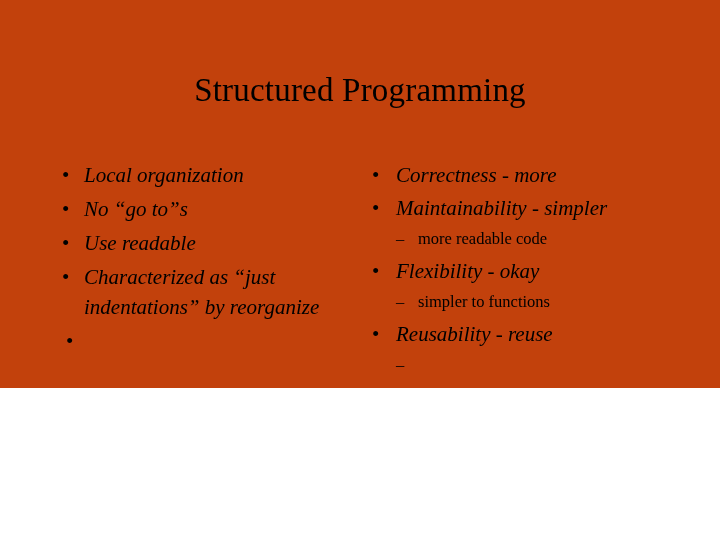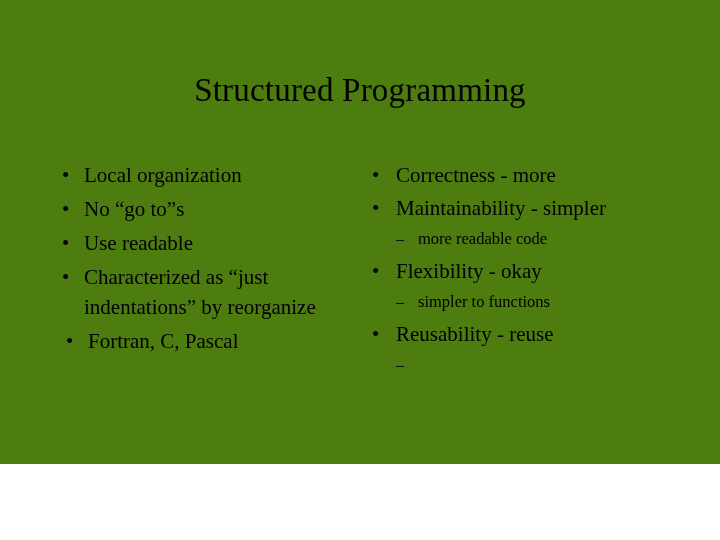--- a/index.html
+++ b/index.html
@@ -12,22 +12,22 @@
     width: 720px;
     height: 540px;
     overflow: hidden;
     font-family: "Liberation Serif", "DejaVu Serif", serif;
     color: #000000;
     -webkit-font-smoothing: none;
   }
   .slide {
     position: relative;
     width: 720px;
-    height: 464px;
-    background: #4d7c0f;
+    height: 388px;
+    background: #c2410c;
   }
 
   
   .slide-title {
     position: absolute;
     left: 0;
     top: 70px;
     width: 720px;
     text-align: center;
     font-size: 33px;
@@ -65,20 +65,21 @@
   }
   li.bullet > .bullet-mark {
     position: absolute;
     left: 4px;
     top: 0;
     font-size: 21px;
     line-height: 30px;
   }
   li.bullet > .bullet-text {
     display: block;
+    font-style: italic;
   }
 
   
   .col-right li.bullet {
     padding-left: 28px;
     line-height: 31px;
     margin-bottom: 2px;
   }
   .col-right li.bullet > .bullet-mark {
     left: 4px;
@@ -141,21 +142,20 @@
         <span class="bullet-text">Use readable</span>
       </li>
 
       <li class="bullet">
         <span class="bullet-mark">•</span>
         <span class="bullet-text">Characterized as “just indentations” by reorganize</span>
       </li>
 
       <li class="bullet indented">
         <span class="bullet-mark">•</span>
-        <span class="bullet-text">Fortran, C, Pascal</span>
       </li>
 
     </ul>
   </div>
 
   <div class="col col-right">
     <ul class="bullets">
 
       <li class="bullet">
         <span class="bullet-mark">•</span>

